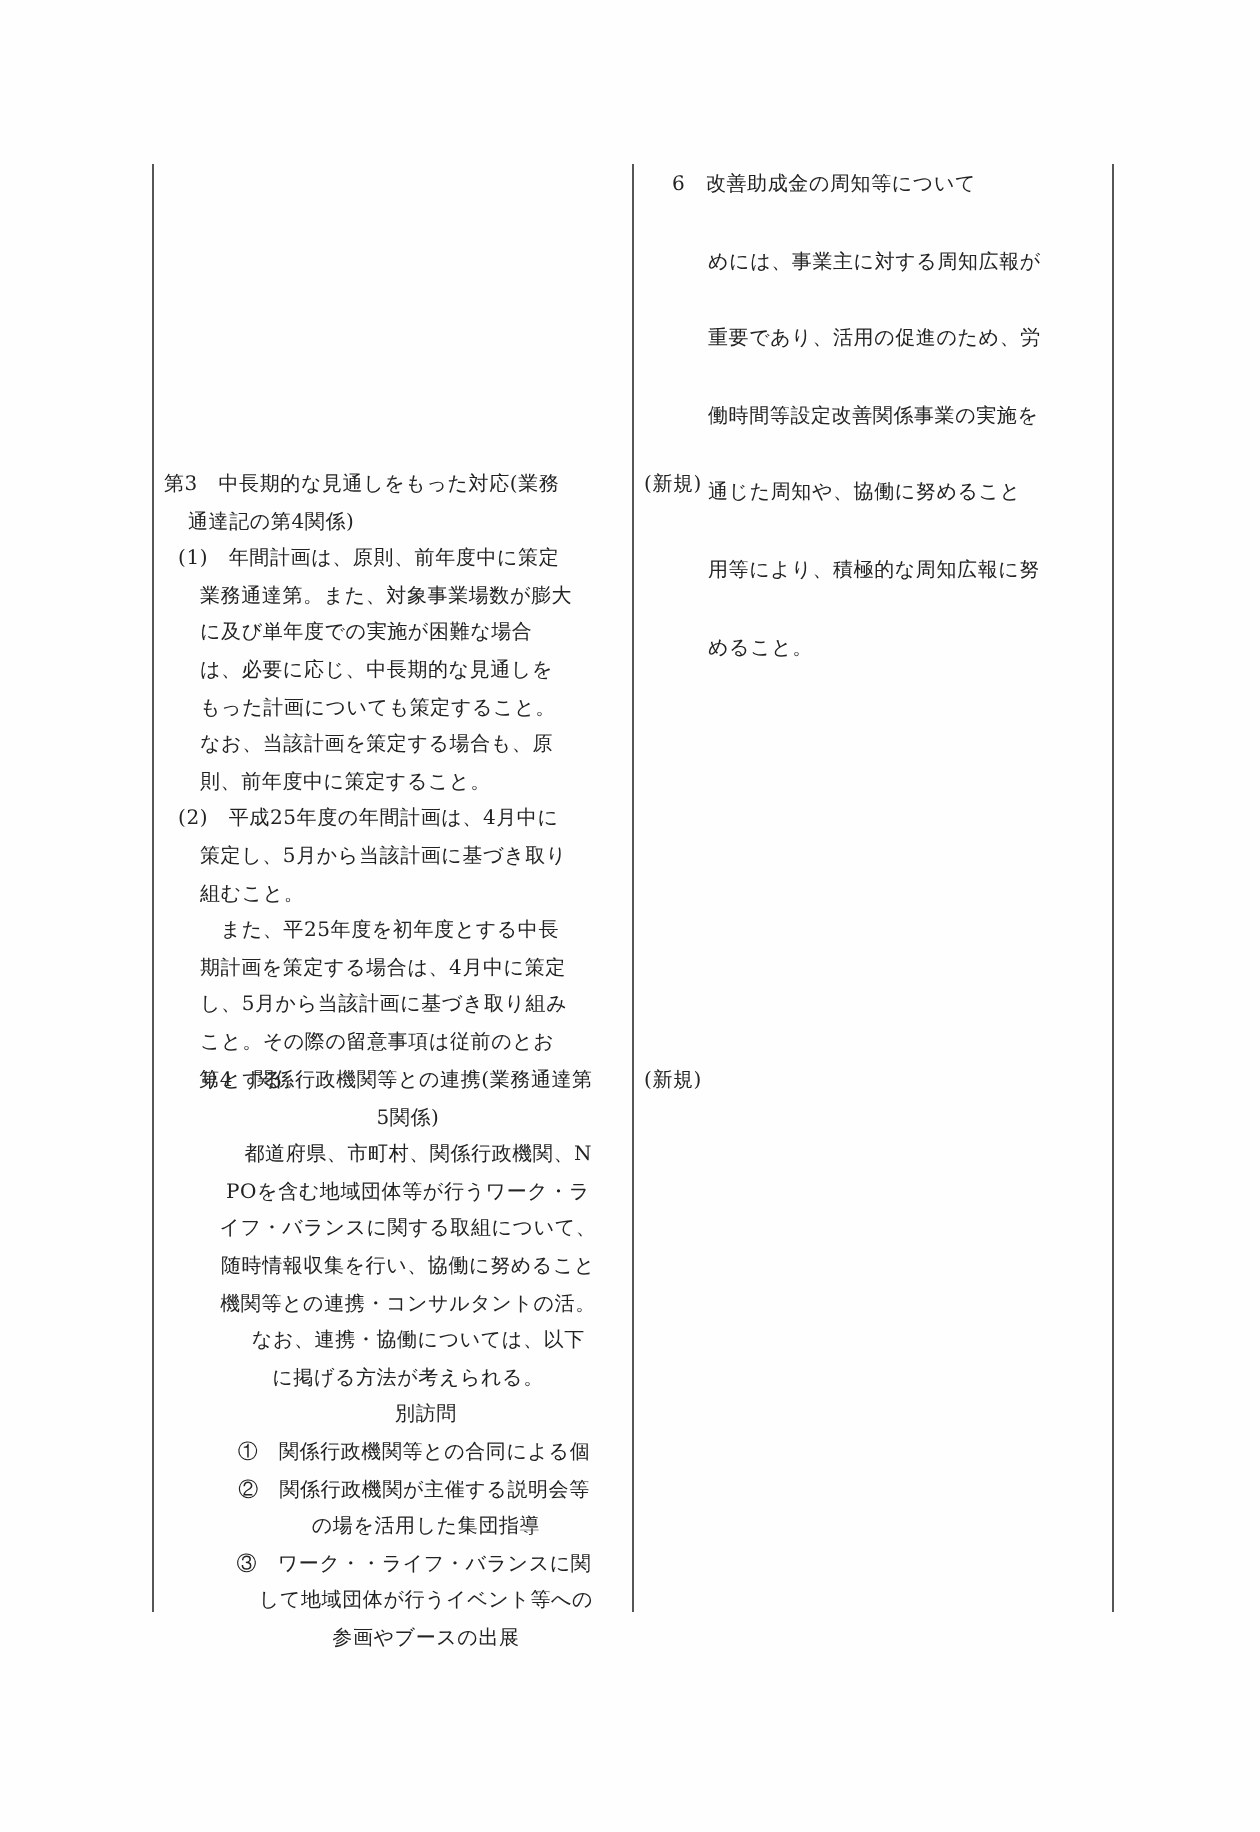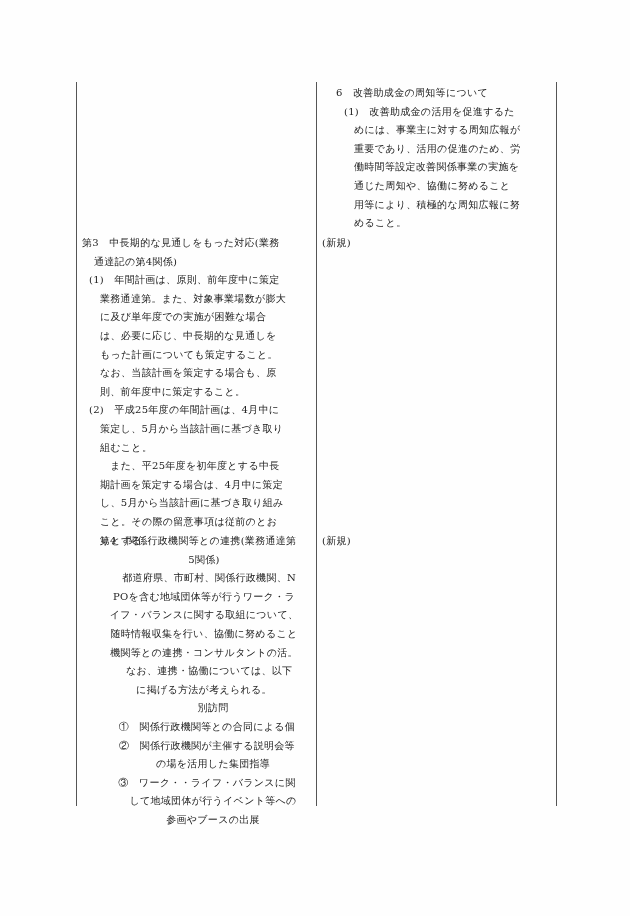--- a/index.html
+++ b/index.html
@@ -5,32 +5,31 @@
   html, body { margin:0; padding:0; background:#fefefe; }
   body { width:630px; height:916px; position:relative; overflow:hidden;
          font-family:"DejaVu Serif","Liberation Serif",serif; color:#222; }
   .vline { position:absolute; top:82px; height:724px; width:1px; background:#555; }
   .col { position:absolute; font-size:10px; line-height:18.6px; letter-spacing:0.3px; }
   .left { left:82px; width:232px; }
   .right { left:322px; width:234px; }
   .line { white-space:nowrap; display:block; }
   .i0 { padding-left:0; }
   .i1 { padding-left:14px; }
-  .i3 { padding-left:40px; }
+  .i3 { padding-left:40px;margin-top:20px; }
 </style>
 </head>
 <body>
 
 <div class="vline" style="left:76px;"></div>
 <div class="vline" style="left:316px;"></div>
 <div class="vline" style="left:556px;"></div>
 
 <div class="col right" style="top:84px;">
   <span class="line i1">6　改善助成金の周知等について</span>
-  <span class="line i1" style="padding-left:22px">(1)　改善助成金の活用を促進するた</span>
   <span class="line i3" style="padding-left:32px">めには、事業主に対する周知広報が</span>
   <span class="line i3" style="padding-left:32px">重要であり、活用の促進のため、労</span>
   <span class="line i3" style="padding-left:32px">働時間等設定改善関係事業の実施を</span>
   <span class="line i3" style="padding-left:32px">通じた周知や、協働に努めること</span>
   <span class="line i3" style="padding-left:32px">用等により、積極的な周知広報に努</span>
   <span class="line i3" style="padding-left:32px">めること。</span>
 </div>
 
 <div class="col left" style="top:234px;">
   <span class="line i0">第3　中長期的な見通しをもった対応(業務</span>

